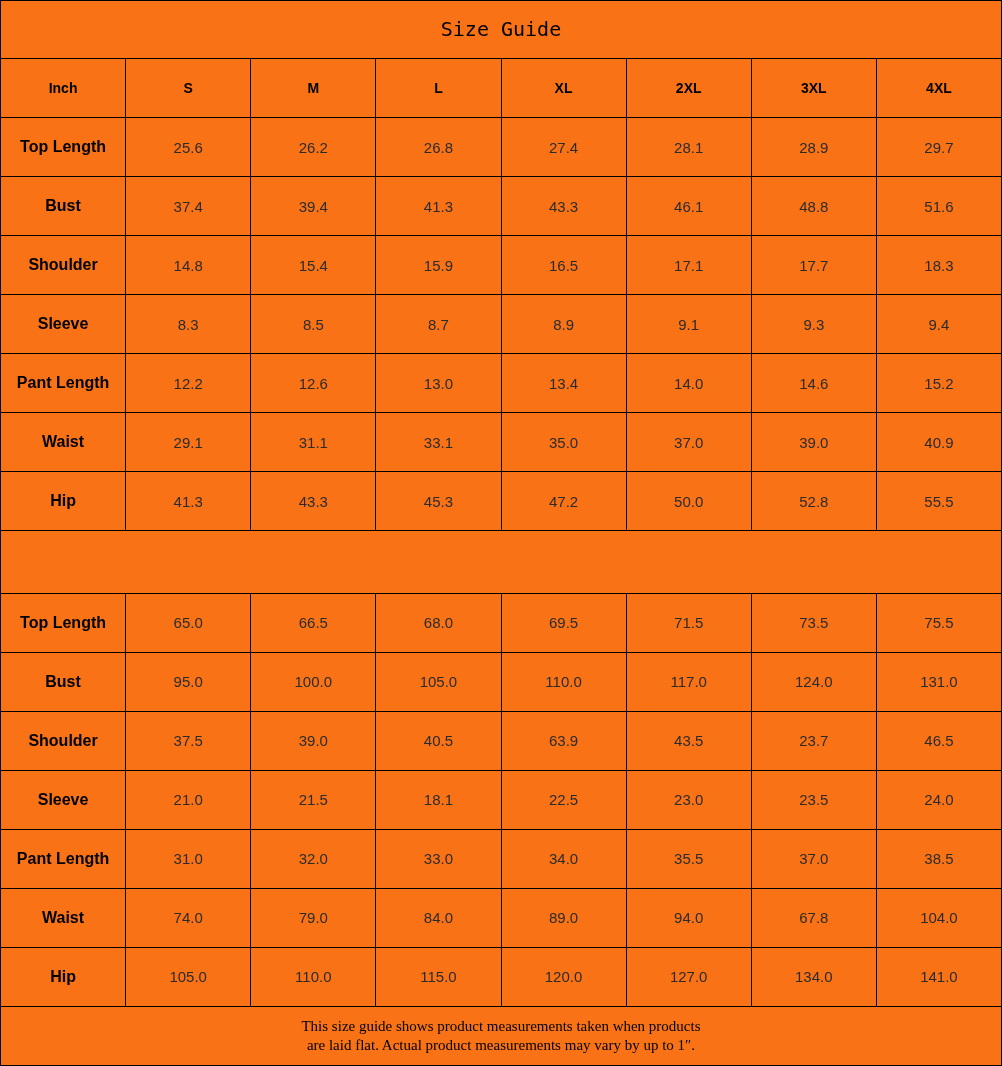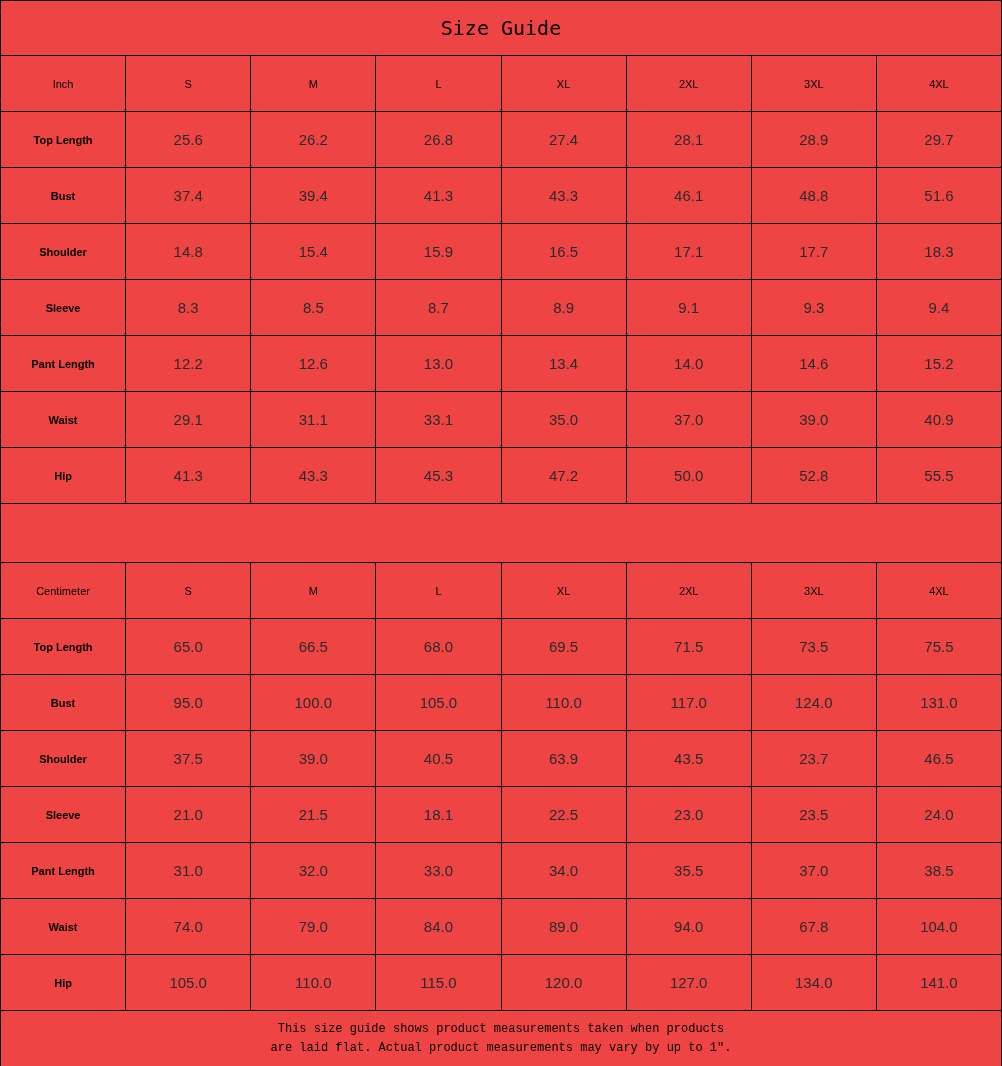--- a/index.html
+++ b/index.html
@@ -4,63 +4,63 @@
 <style>
   html, body { margin: 0; padding: 0; background: #ffffff; }
   body { width: 1002px; }
 
   table.size-guide {
     border-collapse: collapse;
     table-layout: fixed;
     width: 1002px;
     height: 1066px;
     color: #000000;
-    background: #ef4444;
+    background: #f97316;
   }
   .size-guide td, .size-guide th {
     border: 1px solid #000000;
     padding: 0;
     text-align: center;
     vertical-align: middle;
     overflow: hidden;
   }
 
   tr.title-row td {
     height: 54px;
     font-family: "DejaVu Sans Mono", "Liberation Mono", monospace;
     font-size: 20px;
     font-weight: normal;
   }
 
   tr.header-row { height: 56px; }
   tr.header-row th {
     font-family: "Liberation Sans", sans-serif;
-    font-weight: normal;
-    font-size: 11px;
+    font-weight: bold;
+    font-size: 14px;
   }
 
   tr.data-row { height: 56px; }
   tr.data-row th {
     font-family: "Liberation Sans", sans-serif;
     font-weight: bold;
-    font-size: 11px;
+    font-size: 16px;
   }
   tr.data-row td {
     font-family: "Liberation Sans", sans-serif;
     font-weight: normal;
     font-size: 15px;
     color: #2b2b2b;
   }
 
   tr.gap-row td { height: 58px; }
 
   tr.footer-row td {
     height: 55px;
-    font-family: Liberation Mono, monospace;
-    font-size: 12px;
+    font-family: Liberation Serif, serif;
+    font-size: 15px;
     line-height: 19px;
   }
 </style>
 </head>
 <body>
 
 <table class="size-guide">
   <colgroup>
     <col style="width:12.5%">
       <col style="width:12.5%">
@@ -153,30 +153,20 @@
         <td>43.3</td>
         <td>45.3</td>
         <td>47.2</td>
         <td>50.0</td>
         <td>52.8</td>
         <td>55.5</td>
       </tr>
       <tr class="gap-row">
         <td colspan="8"></td>
       </tr>
-      <tr class="header-row">
-        <th>Centimeter</th>
-        <th>S</th>
-        <th>M</th>
-        <th>L</th>
-        <th>XL</th>
-        <th>2XL</th>
-        <th>3XL</th>
-        <th>4XL</th>
-      </tr>
       <tr class="data-row">
         <th>Top Length</th>
         <td>65.0</td>
         <td>66.5</td>
         <td>68.0</td>
         <td>69.5</td>
         <td>71.5</td>
         <td>73.5</td>
         <td>75.5</td>
       </tr>

